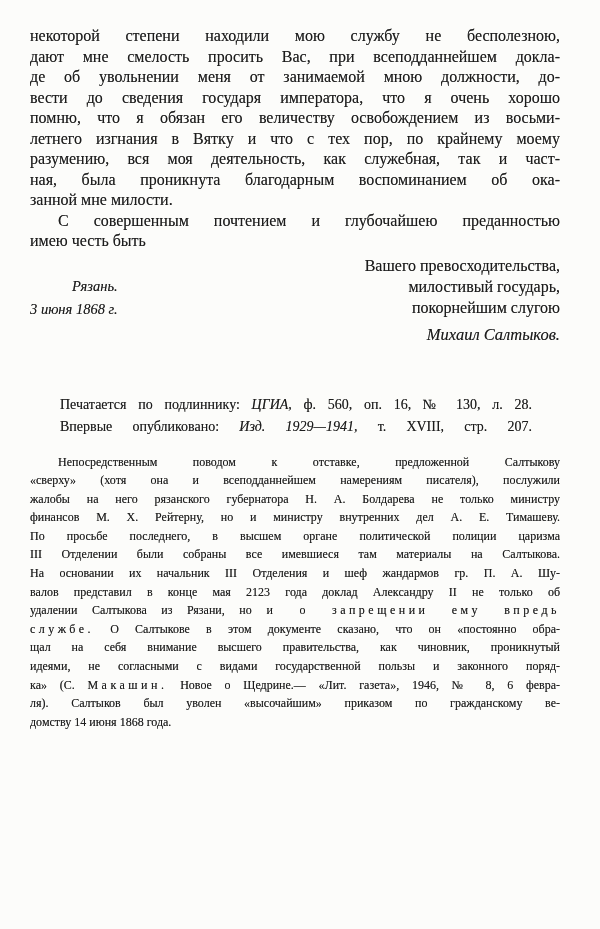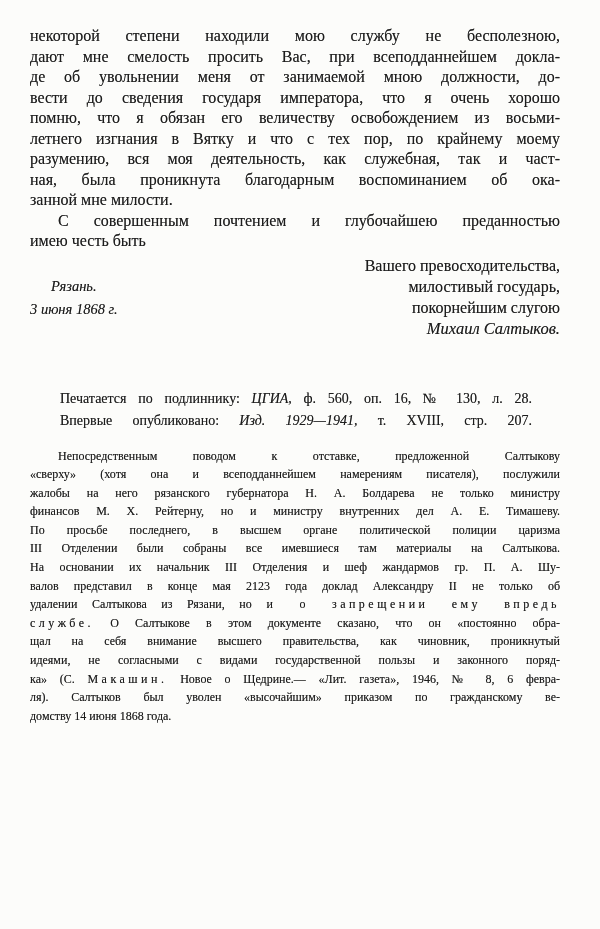--- a/index.html
+++ b/index.html
@@ -8,22 +8,22 @@
     background:#fcfcfa;color:#1d1d1d;
     font-family:"Liberation Serif","DejaVu Serif",serif;
     text-shadow:0 0 .4px rgba(25,25,25,.55);
   }
   .sheet{padding:26px 40px 0 30px}
   .jl{text-align:justify;text-align-last:justify}
   .ind{text-indent:28px}
   .it{font-style:italic}
   .letter{font-size:16px;line-height:20.5px}
   .closeblock{position:relative;margin-top:3px;font-size:16px;line-height:21px;text-align:right}
-  .dateline{position:absolute;left:0;top:20px;text-align:center;font-size:14.5px;line-height:23px;font-style:italic}
-  .sig{font-size:16.5px}
+  .dateline{position:absolute;left:0;top:20px;text-align:right;font-size:14.5px;line-height:23px;font-style:italic}
+  .sig{margin-top:6px;font-size:16.5px}
   .prov{margin:49px 0 0 30px;width:472px;font-size:14px;line-height:22px}
   .comm{margin-top:15px;font-size:12px;line-height:18.6px}
   .sp{letter-spacing:3.5px;word-spacing:5px}
 </style>
 </head>
 <body>
 
 <div class="sheet">
 
   <div class="letter">

